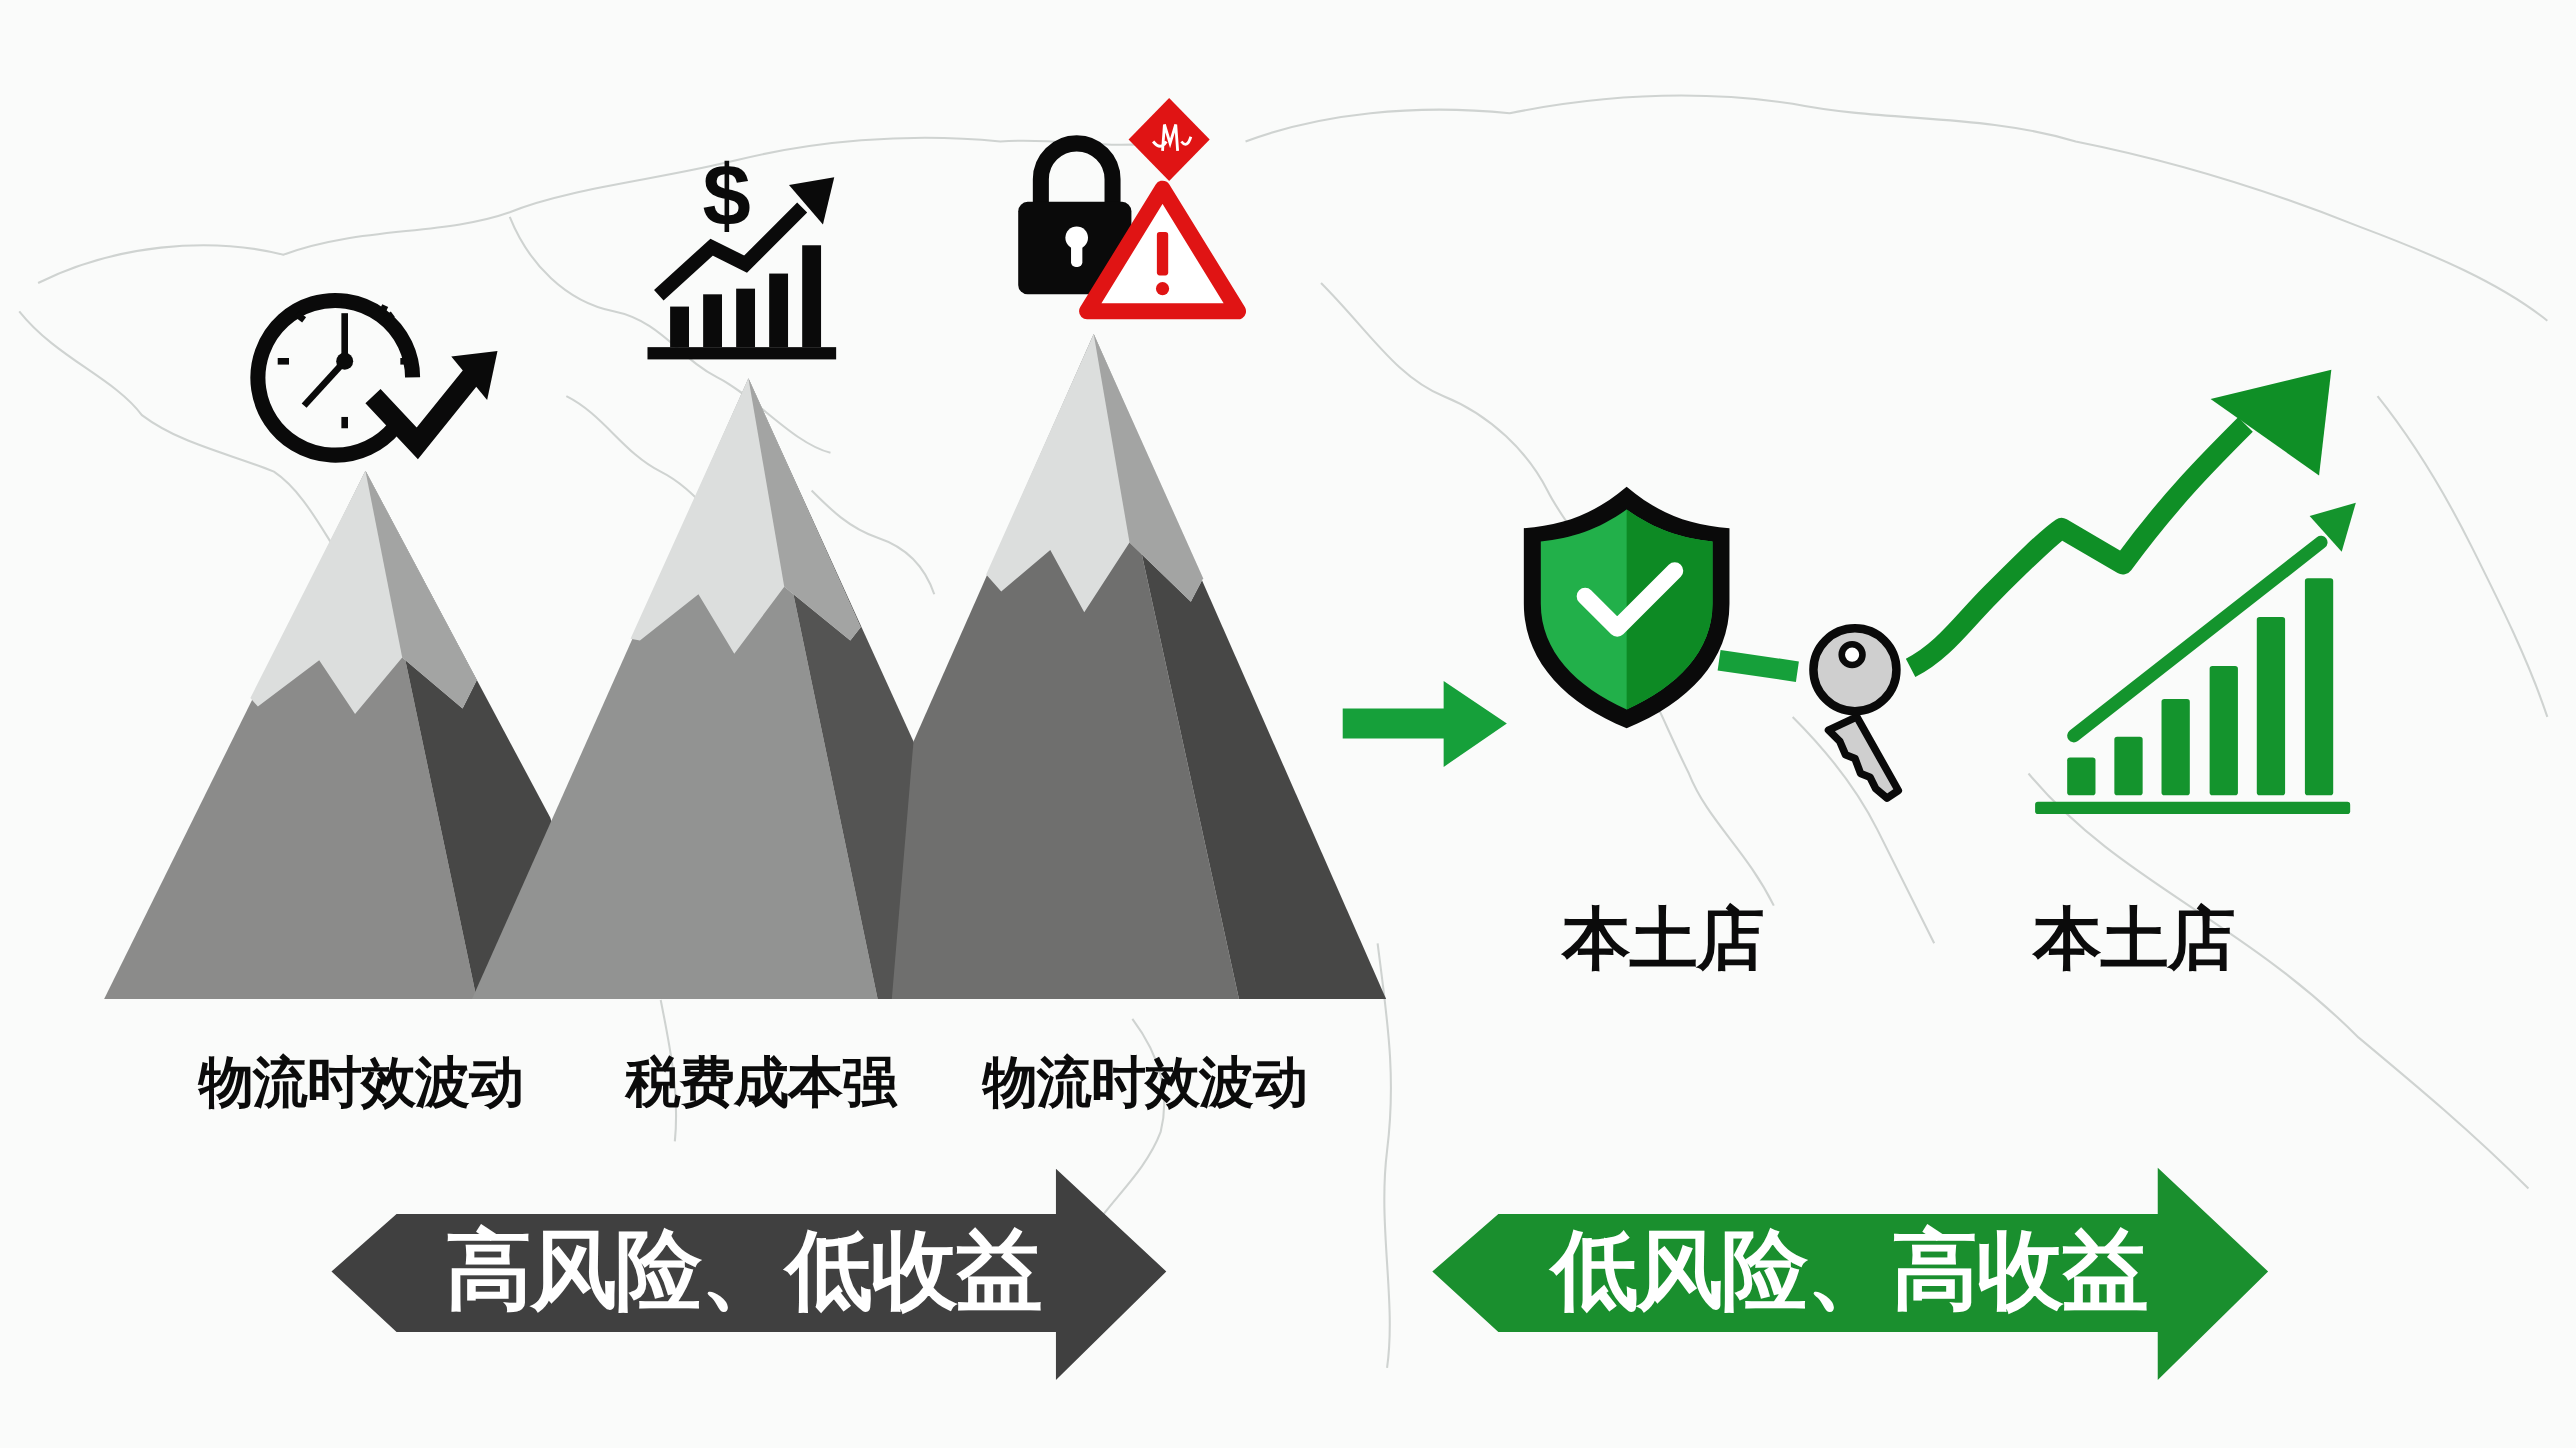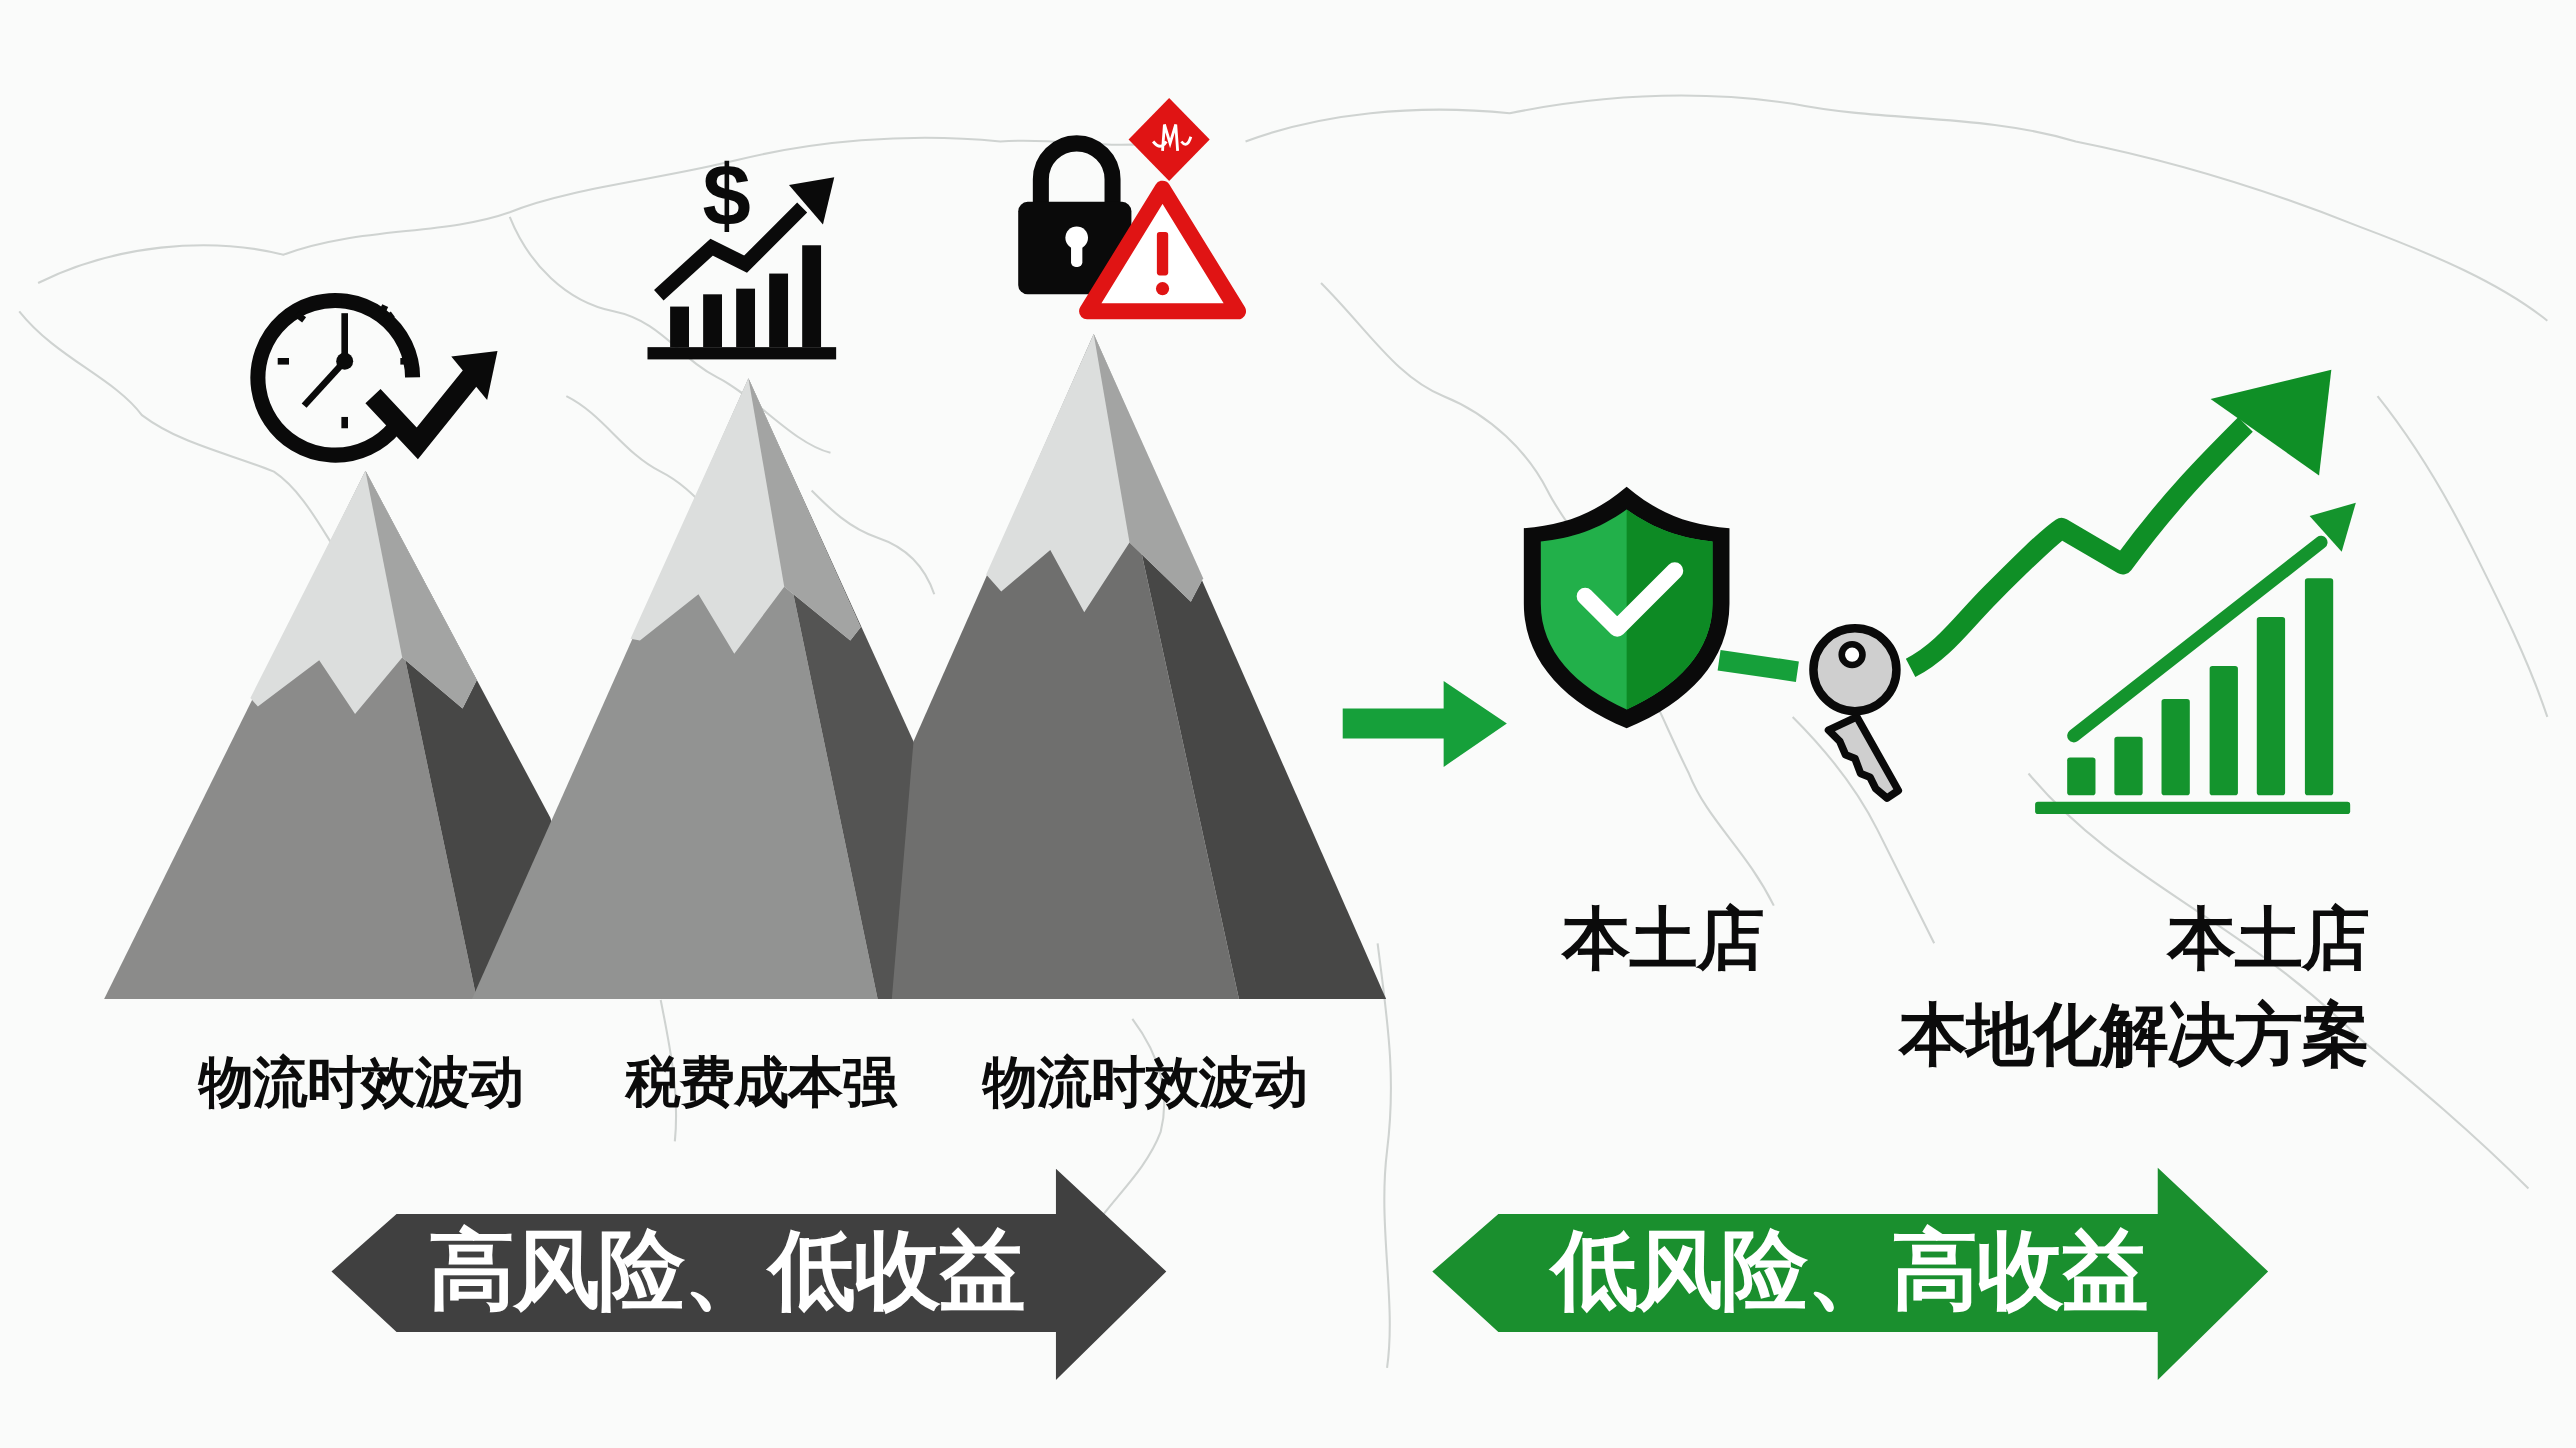--- a/index.html
+++ b/index.html
@@ -149,24 +149,23 @@
 
   <g>
     <polygon points="1518,1348 1588,1287 2287,1287 2287,1238 2404,1348 2287,1463 2287,1412 1588,1412" fill="#1a8f2e"></polygon>
   </g>
 </svg>
 
 <div class="label risk-label" style="left:361px;">物流时效波动</div>
 <div class="label risk-label" style="left:761px;">税费成本强</div>
 <div class="label risk-label" style="left:1145px;">物流时效波动</div>
 
-<div class="banner-text" style="left:726px;">高风险、低收益</div>
+<div class="banner-text" style="left:743px;">高风险、低收益</div>
 
 <div class="label store-label" style="left:1663px;">
   <div>本土店</div>
 </div>
 <div class="label store-label" style="left:2134px;">
   <div>本土店</div>
-  <div>本地化解决方案</div>
 </div>
 
 <div class="banner-text" style="left:1849px;">低风险、高收益</div>
 
 
 </body></html>

